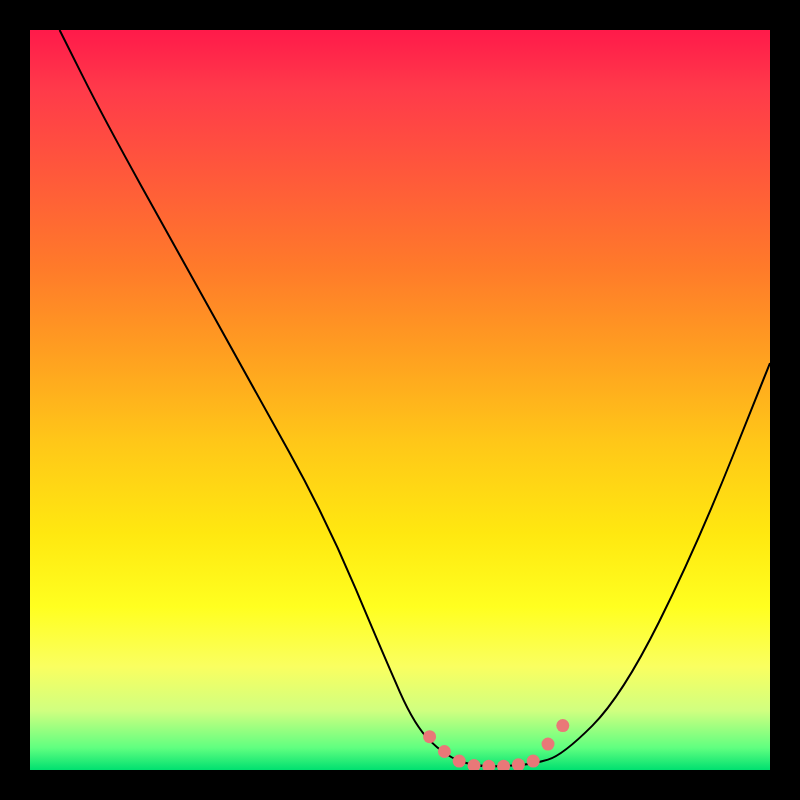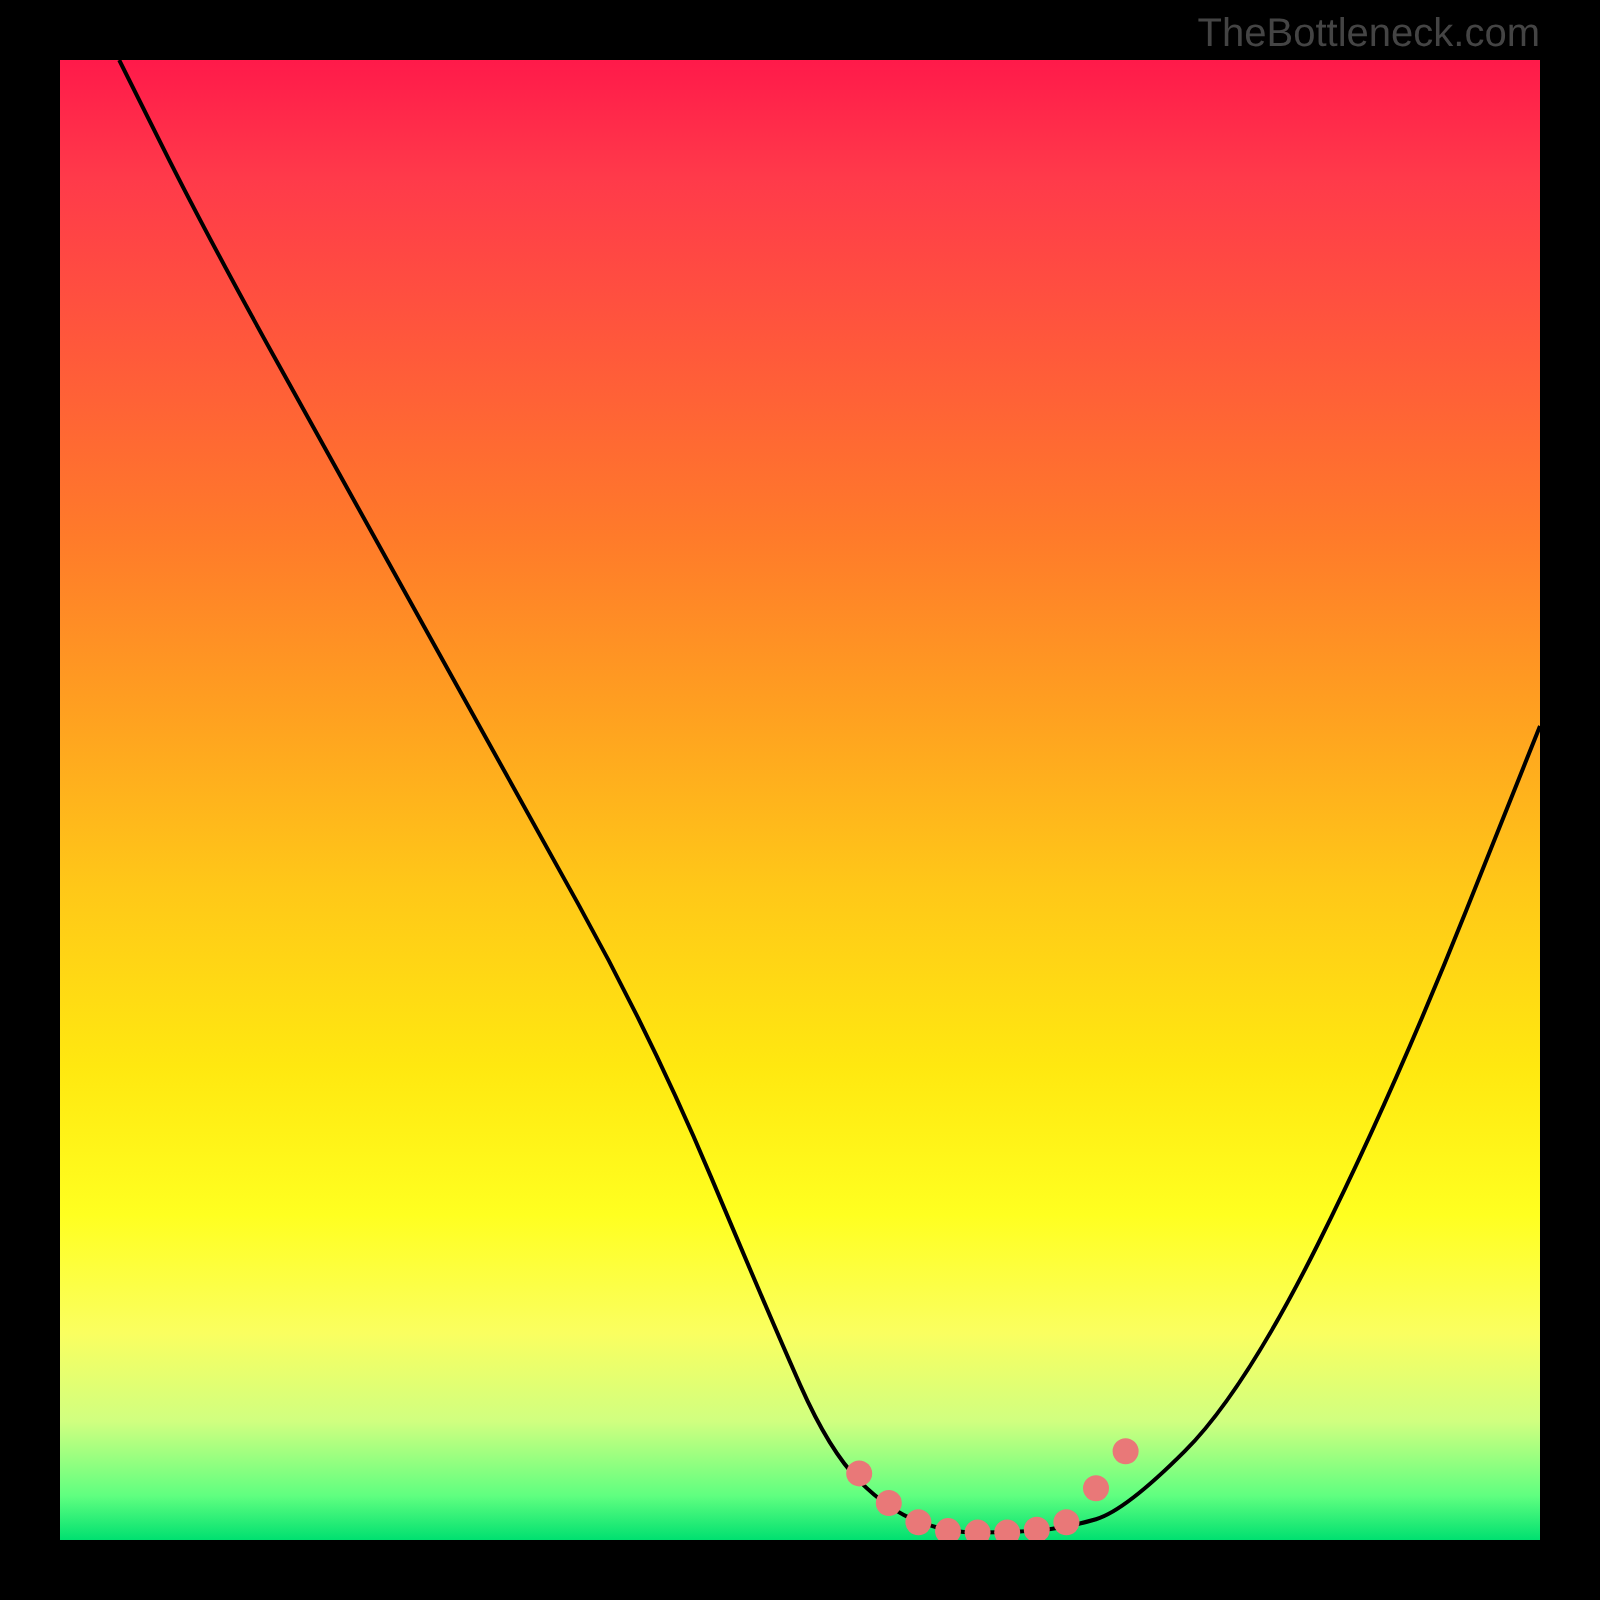--- a/index.html
+++ b/index.html
@@ -52,21 +52,20 @@
     left: 0;
     top: 0;
     width: 740px;
     height: 740px;
   }
 </style>
 </head>
 <body>
 
 <div class="container">
-  <div class="watermark">TheBottleneck.com</div>
   <div class="plot-area">
     <svg class="curve" viewBox="0 0 740 740">
       <g>
         <path id="curve-path" fill="none" stroke="#000" stroke-width="2" d="M 29.6 0 Q 29.6 0 51.8 44.39999999999998 Q 74 88.79999999999995 111 155.39999999999998 Q 148 222 185 288.6 Q 222 355.2 259 421.79999999999995 Q 296 488.4 325.6 558.7 Q 355.2 629 370 662.3 Q 384.8 695.6 399.6 710.4000000000001 Q 414.40000000000003 725.2 429.20000000000005 730.75 Q 444 736.3 458.8 736.3 Q 473.6 736.3 488.40000000000003 735.19 Q 503.20000000000005 734.08 518 729.6400000000001 Q 532.8 725.2 562.4 695.6 Q 592 666 629 592 Q 666 518 703 425.5 T 740 332.99999999999994"></path>
       </g>
       <g id="markers">
           <circle cx="399.6" cy="706.7" r="6.5" fill="#e97878"></circle>
           <circle cx="414.40000000000003" cy="721.5" r="6.5" fill="#e97878"></circle>
           <circle cx="429.2" cy="731.12" r="6.5" fill="#e97878"></circle>
           <circle cx="444" cy="735.56" r="6.5" fill="#e97878"></circle>

